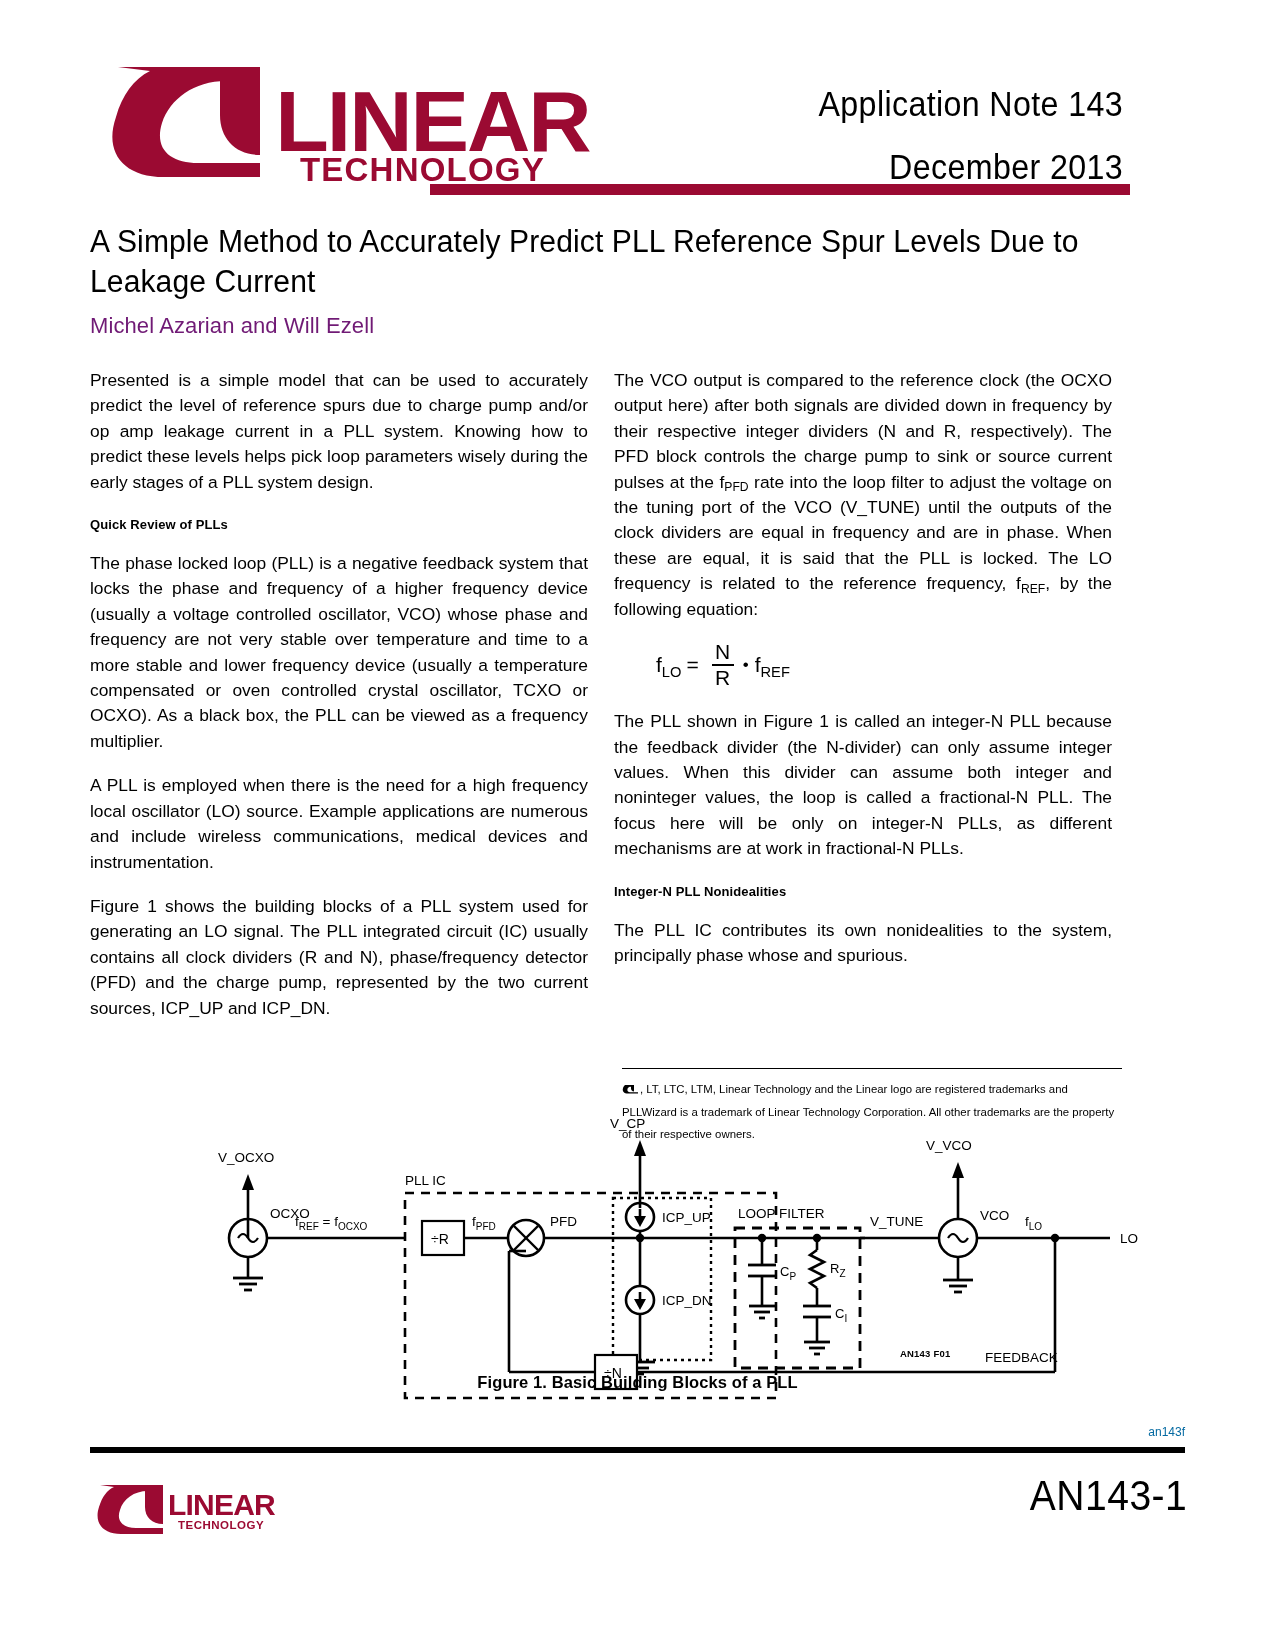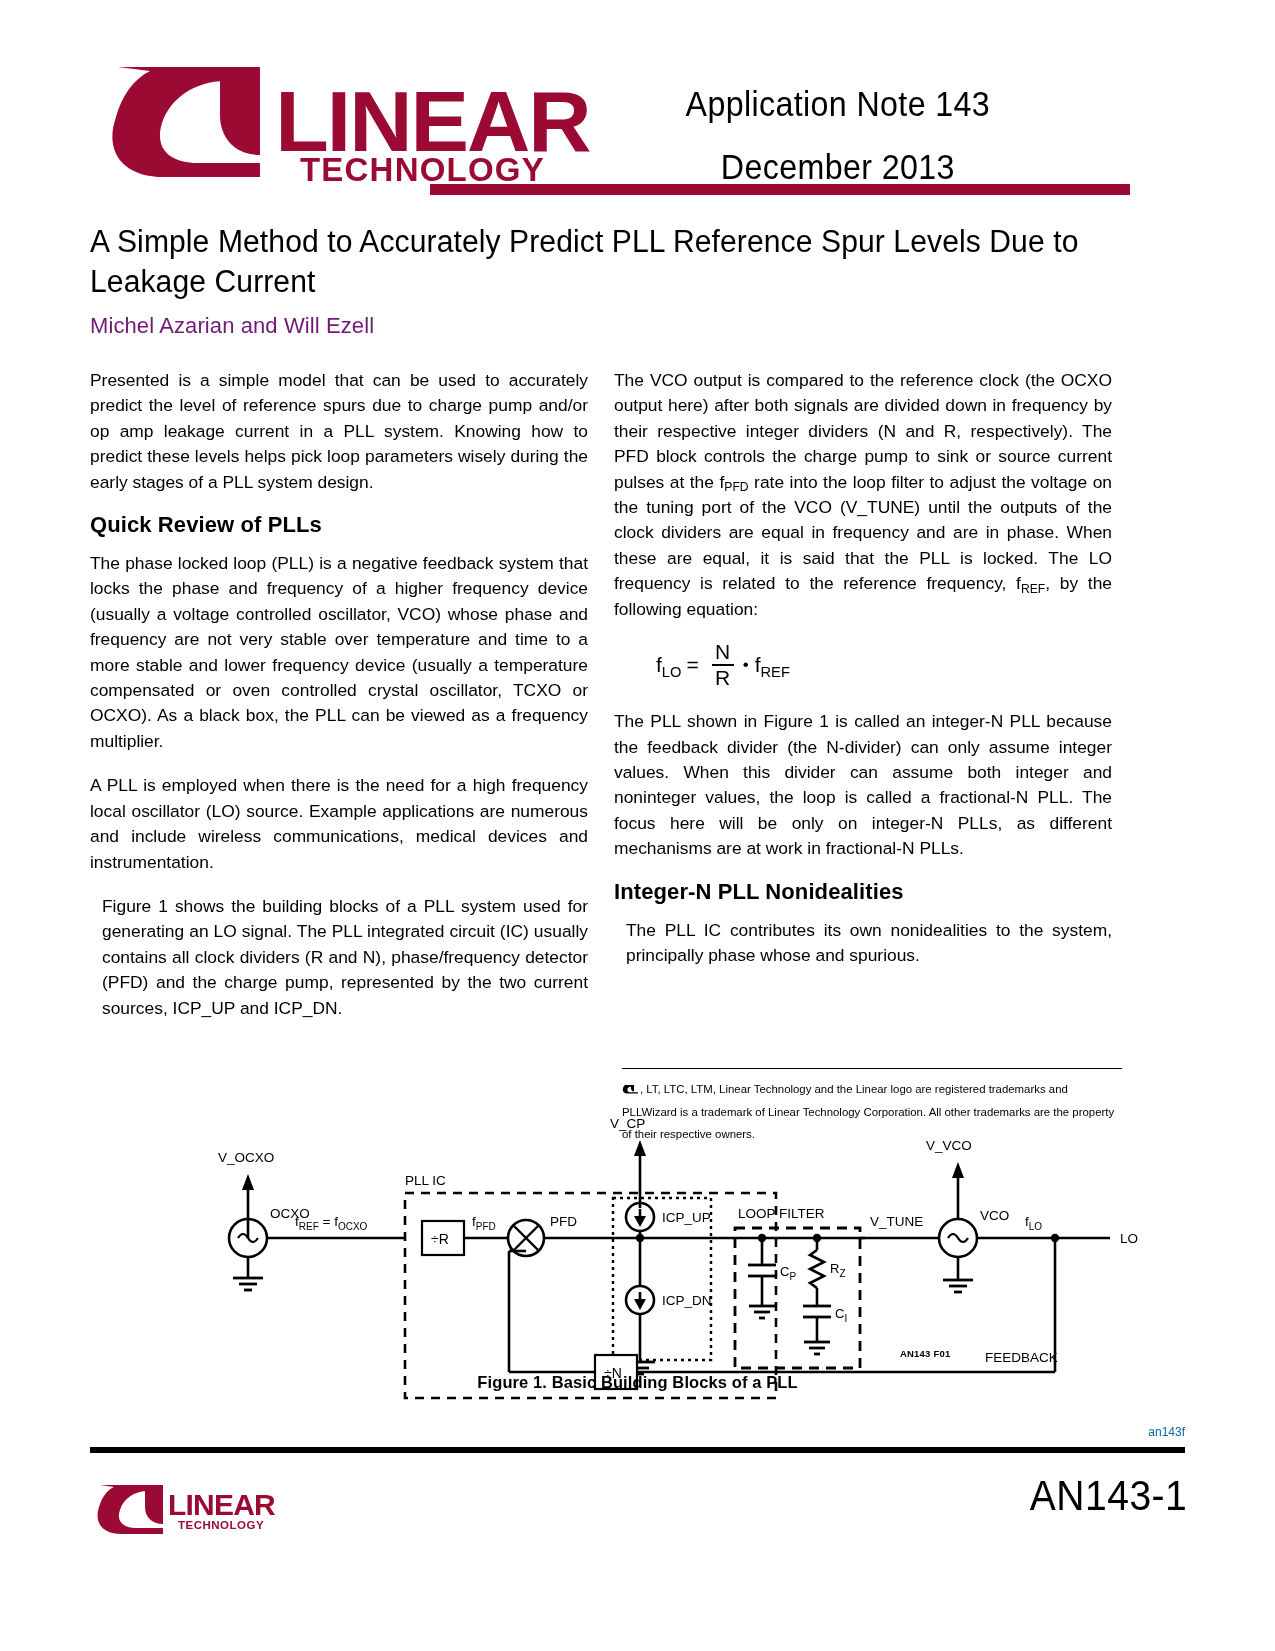--- a/index.html
+++ b/index.html
@@ -40,21 +40,21 @@
     left: 430px;
     top: 129px;
     width: 700px;
     height: 11px;
     background: #9B0A32;
   }
   .header-right {
     position: absolute;
     right: 152px;
     top: 28px;
-    text-align: center;
+    text-align: right;
     width: 620px;
   }
   .app-note {
     font-size: 35px;
     letter-spacing: 0.4px;
     line-height: 1.18;
     font-family: "Liberation Sans", sans-serif;
     color:#000;
     font-weight: 300;
     transform: scaleX(0.92);
@@ -104,23 +104,23 @@
     text-align: justify;
   }
   .col-left  { left: 90px; }
   .col-right { left: 614px; }
 
   .col p {
     margin: 0 0 19px 0;
     text-align: justify;
     text-justify: inter-word;
   }
-  .col p.last { margin-bottom: 0; margin-left: 12px; }
+  .col p.last { margin-bottom: 0; }
   .col h2 {
-    font-size: 22px;
+    font-size: 13px;
     font-weight: bold;
     margin: 0 0 15px 0;
     line-height: 22px;
     letter-spacing: 0.1px;
   }
   sub { font-size: 0.70em; line-height: 0; vertical-align: baseline; position: relative; top: 0.28em; }
 
   
   .equation {
     margin: 10px 0 20px 42px;

